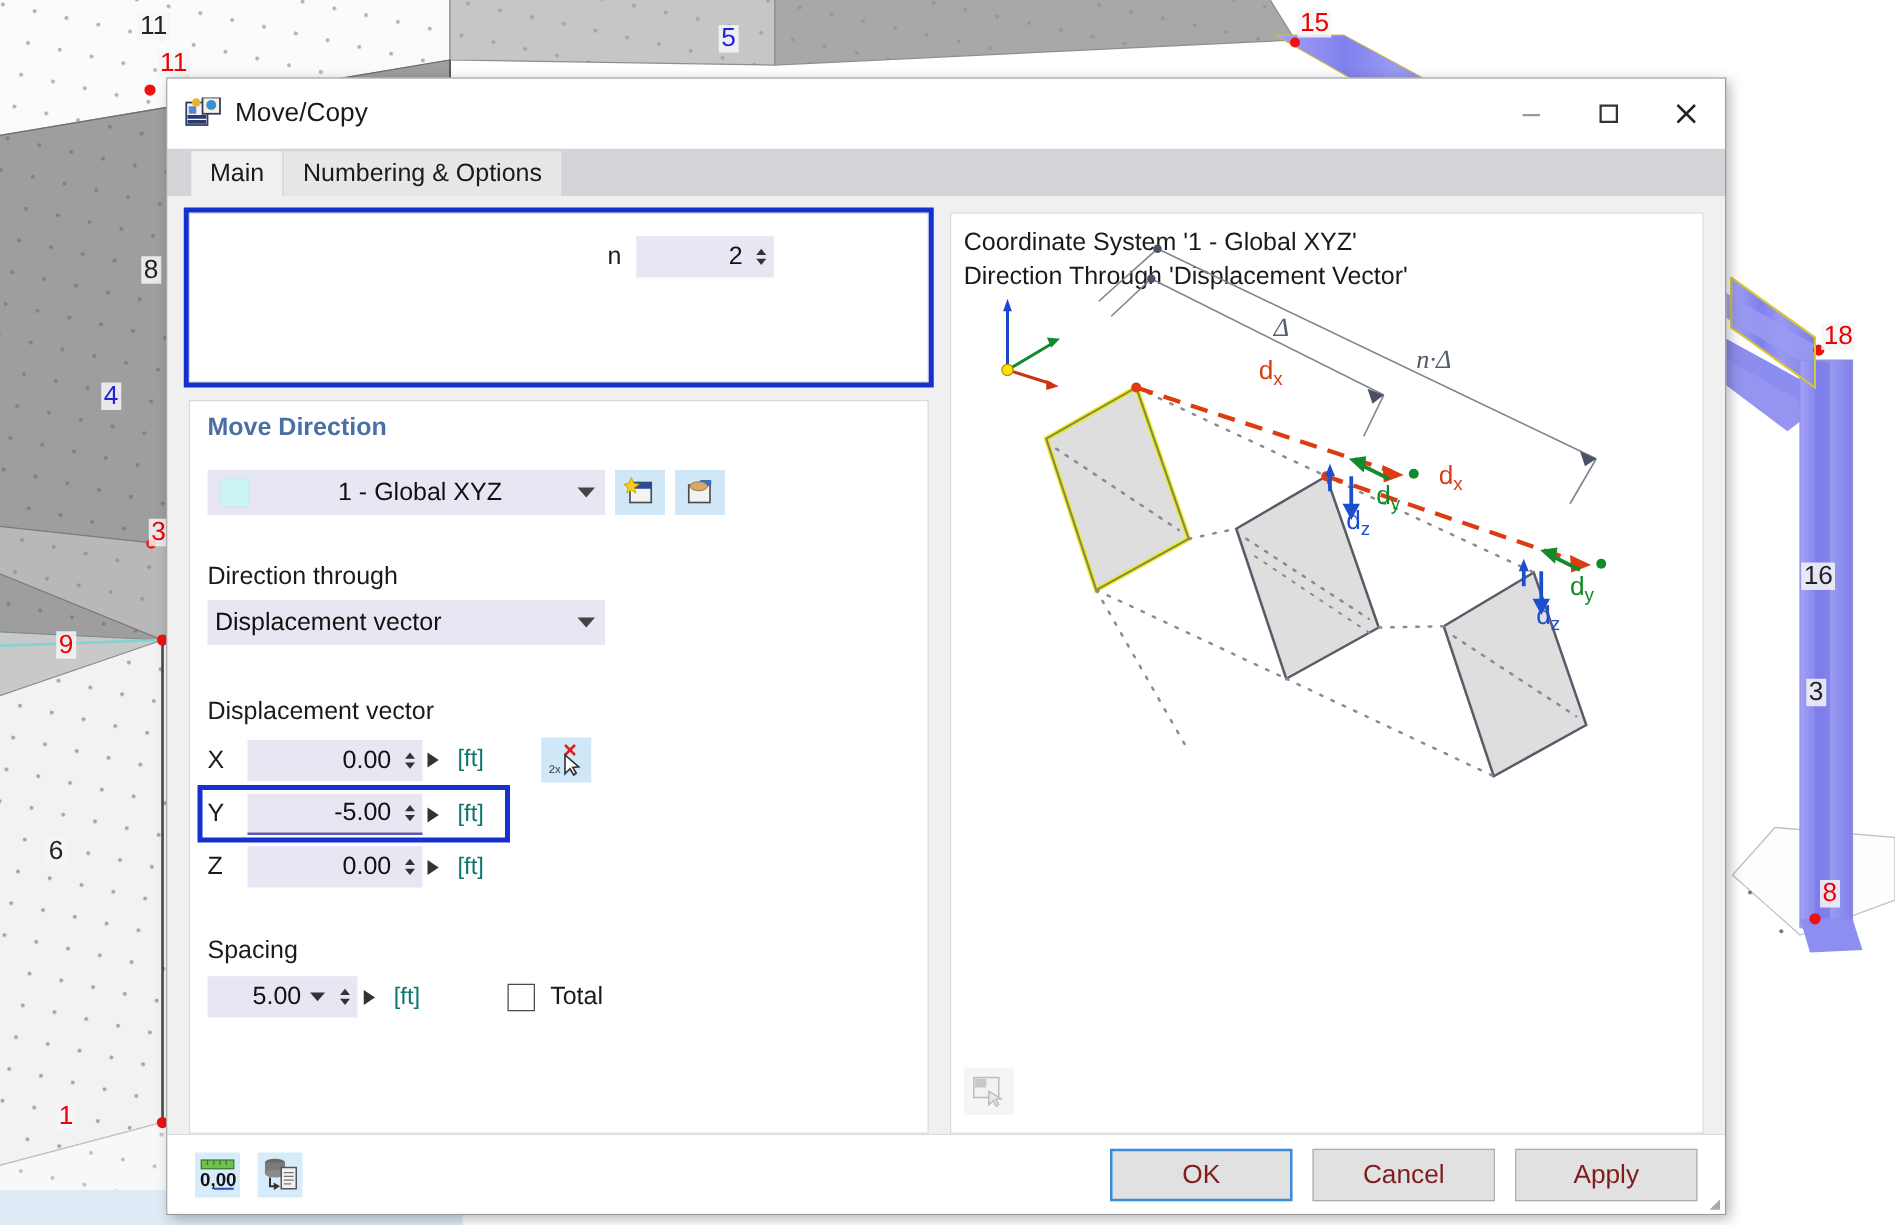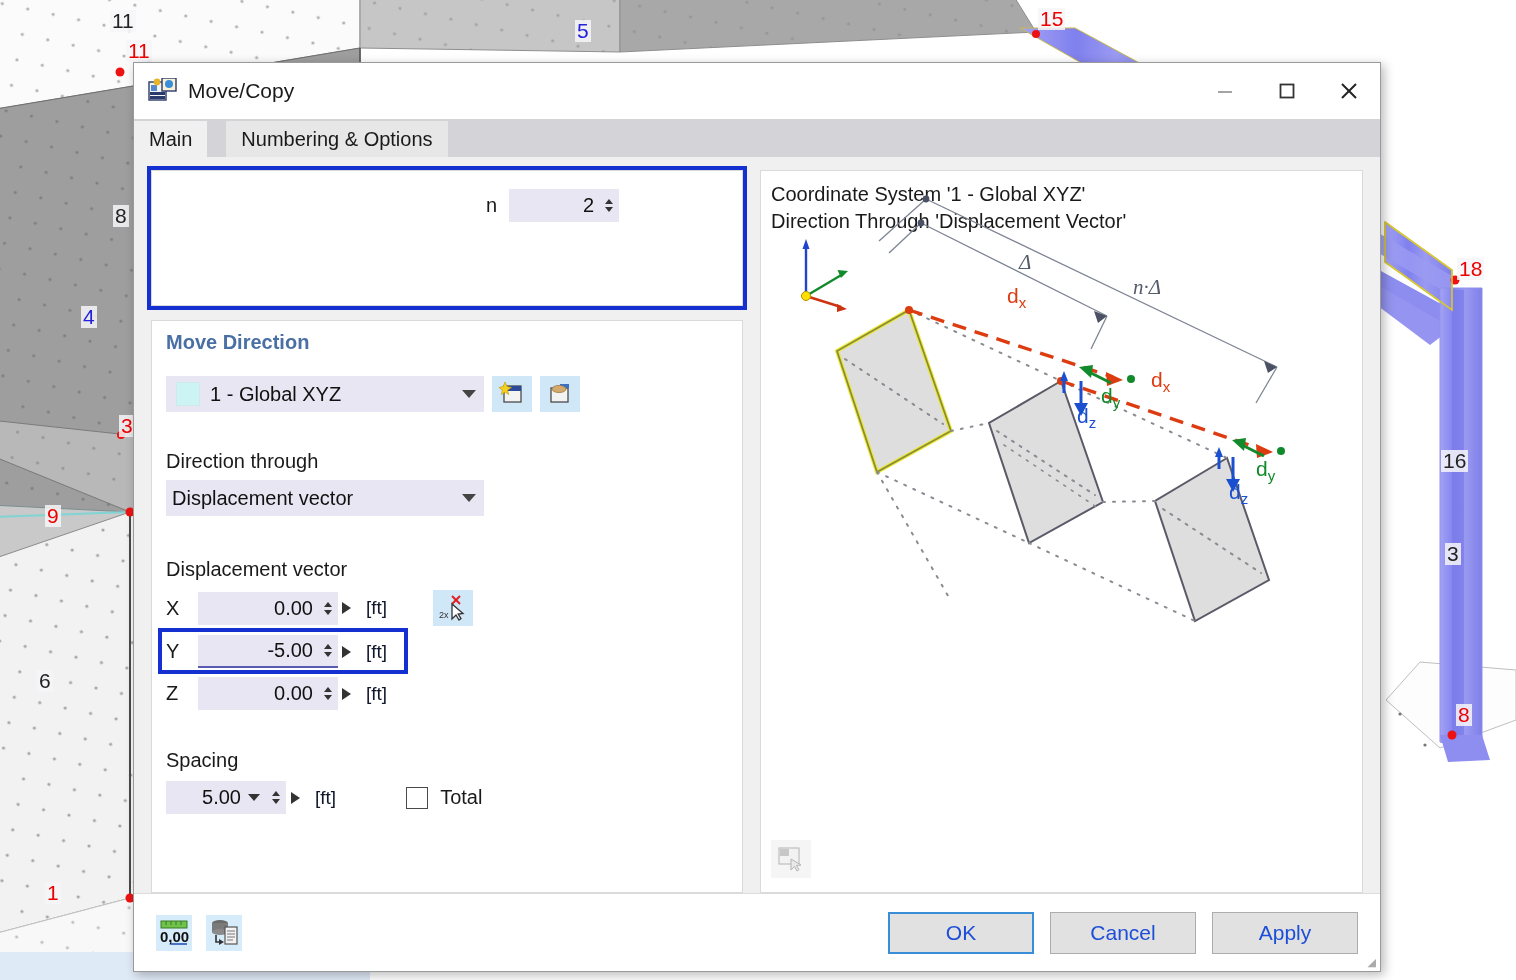--- a/index.html
+++ b/index.html
@@ -56,22 +56,22 @@
     display:flex; align-items:center; justify-content:center;
     cursor: default;
   }
   #winbtns { position:absolute; right:0; top:0; height:100%; display:flex; }
 
   #tabstrip {
     flex: 0 0 auto;
     height: 38px;
     background: #d4d4d8;
     display: flex; align-items: flex-end;
+    padding-left: 19px;
     position: relative;
-    gap: 18px;
   }
   .tab {
     height: 36px; padding: 0 15px;
     display: flex; align-items: center;
     font-size: 20px; color: #1a1a1a;
     background: #e7e7e7;
     margin-right: 1px;
   }
   .tab.active { background: #f0f0f0; }
 
@@ -122,21 +122,21 @@
   }
   .spin {
     width: 15px; display:flex; flex-direction:column;
     align-items:center; justify-content:center; gap:3px;
     margin-right: 3px;
   }
   .spin i { display:block; width:0;height:0; border-left:4px solid transparent;border-right:4px solid transparent;}
   .spin i.up { border-bottom: 5px solid #333; }
   .spin i.dn { border-top: 5px solid #333; }
   .playarrow { width:0;height:0;border-top:6px solid transparent;border-bottom:6px solid transparent;border-left:9px solid #333; margin-right:6px;}
-  .unit { font-size:19px; color:#0f172a; margin-left:9px; }
+  .unit { font-size:19px; color:#0f766e; margin-left:9px; }
 
   .combo {
     background: #e7e6f2; height: 36px;
     display:flex; align-items:center;
     padding: 0 8px 0 10px;
   }
   .combo .swatch { width:24px;height:24px;background:#ccf4f4;border:1px solid #cfe9e9;margin-right:10px;flex:0 0 auto;}
   .combo .ctext { flex:1 1 auto; font-size:20px; color:#111; }
   .chev { width:0;height:0;border-left:7px solid transparent;border-right:7px solid transparent;border-top:8px solid #444; }
   .chev-sm { width:0;height:0;border-left:6px solid transparent;border-right:6px solid transparent;border-top:7px solid #333; }
@@ -148,30 +148,30 @@
   }
 
   #preview {
     background:#fff; border:1px solid #dadada;
     flex:1 1 auto; position: relative; overflow:hidden;
   }
   .pv-head { font-size: 20px; color:#1a1a1a; line-height: 1.35; }
 
   #footer {
     flex: 0 0 auto;
-    height: 78px; background:#ffffff;
+    height: 64px; background:#ffffff;
     border-top: 1px solid #dcdcdc;
     display:flex; align-items:center;
     padding: 0 22px;
   }
   .footer-icon { width:36px;height:36px;background:#d7ecfa;display:flex;align-items:center;justify-content:center;margin-right:14px;}
   .btn {
     width: 146px; height: 42px;
     background: #e1e1e1; border:1px solid #adadad;
-    font-size: 21px; color:#1d4ed8;
+    font-size: 21px; color:#7f1d1d;
     display:flex;align-items:center;justify-content:center;
     margin-left: 16px;
   }
   .btn.primary { background:#e1e1e1; border:2px solid #3a8ed8; }
   #btnbar { margin-left:auto; display:flex; }
   #grip { position:absolute; right:4px; bottom:2px; font-size:11px; color:#aaa;}
 </style>
 </head>
 <body>
 
@@ -321,21 +321,21 @@
                   <i class="up"></i>
                   <i class="dn"></i>
                 </span>
             </span>
           </div>
         </div>
 
         <div class="groupbox" style="margin-top:14px; flex:1 1 auto; padding:10px 14px 0 14px;">
           <div class="group-title">Move Direction</div>
 
-          <div class="row" style="margin-top:22px;">
+          <div class="row" style="margin-top:22px;text-align:center;">
             <span class="combo" style="width:318px;">
               <span class="swatch"></span>
               <span class="ctext">1 - Global XYZ</span>
               <span class="chev"></span>
             </span>
             <span class="iconbtn">
               <svg width="26" height="24" viewBox="0 0 26 24">
                 <rect x="5" y="4" width="17" height="16" fill="#f3f3f3" stroke="#4a4a4a" stroke-width="1.3"></rect>
                 <rect x="5" y="4" width="17" height="5" fill="#2b4a9b"></rect>
                 <polygon points="6,0 8,4.5 12.5,5.5 8.6,8 9.6,12.5 6,10 2.4,12.5 3.4,8 0,5.5 4.2,4.5" fill="#f5d020" stroke="#c9a000" stroke-width="0.7"></polygon>

